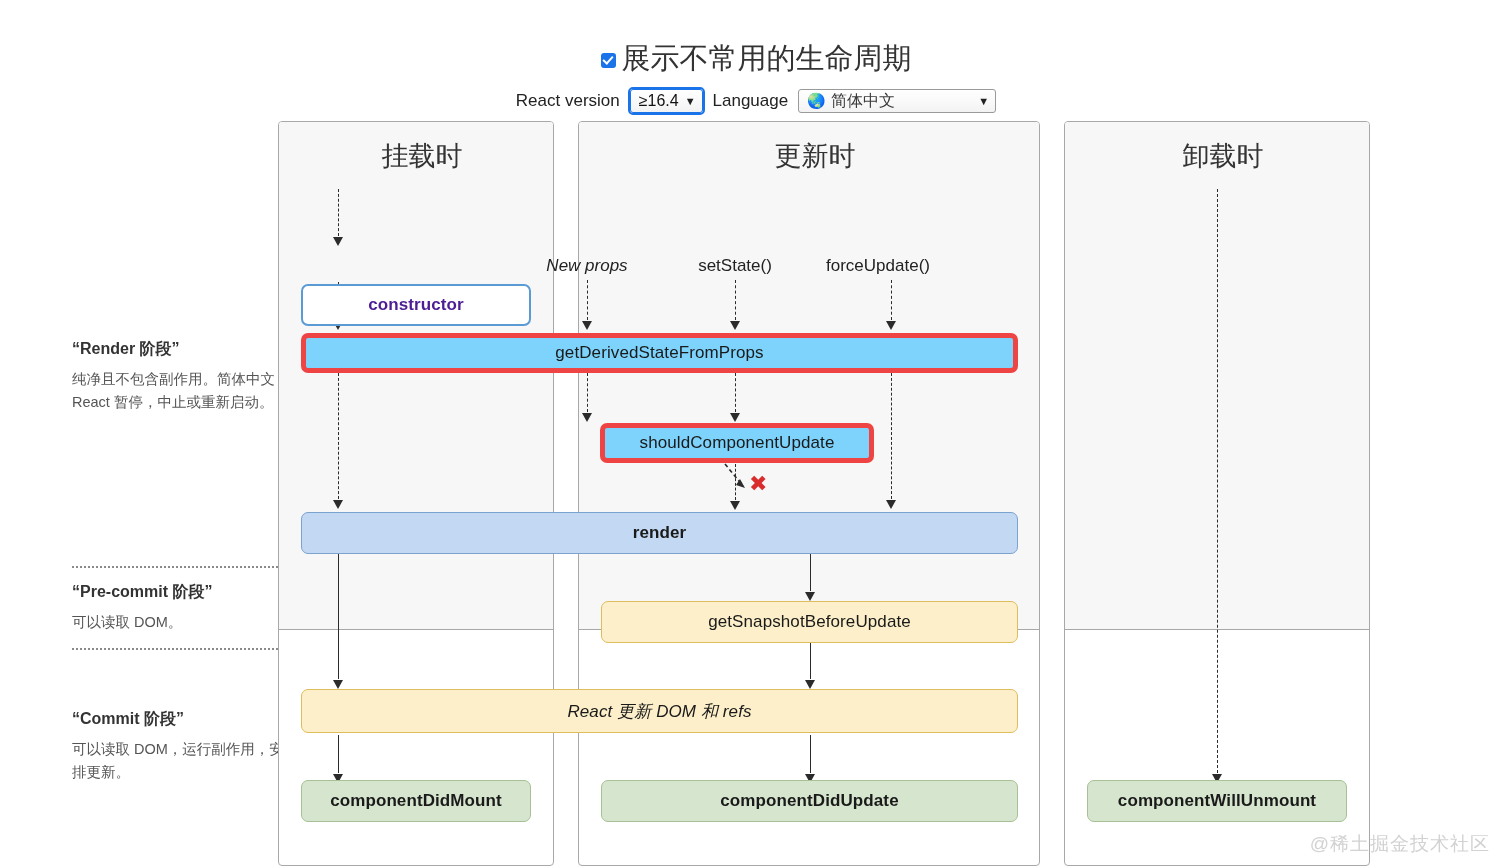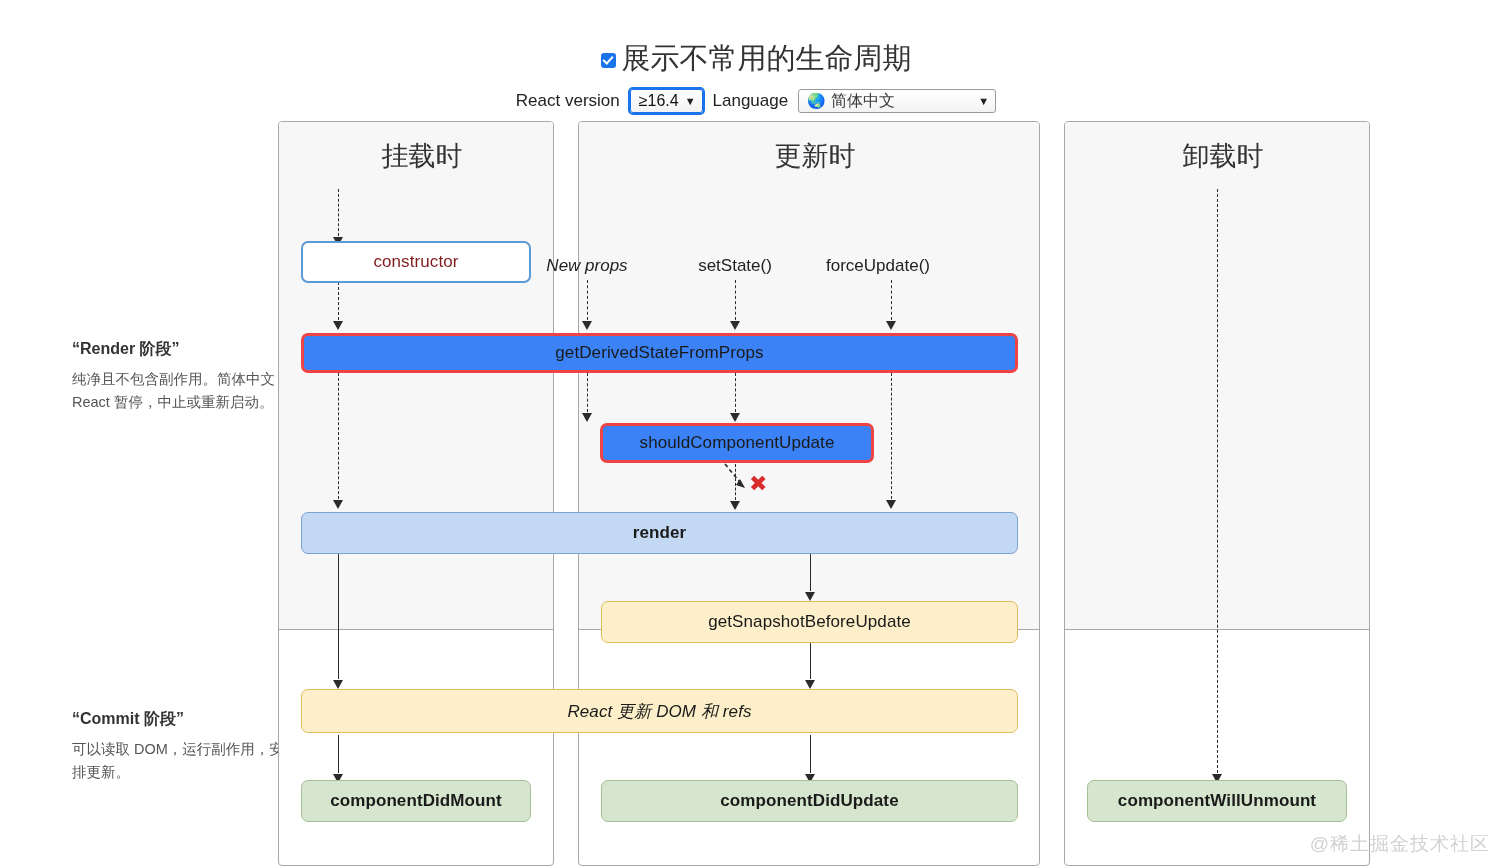--- a/index.html
+++ b/index.html
@@ -181,26 +181,27 @@
     display: flex;
     align-items: center;
     justify-content: center;
     font-size: 17px;
     text-align: center;
     letter-spacing: 0.1px;
   }
   .box-white {
     background: #ffffff;
     border: 2px solid #5b9bd5;
-    font-weight: 400;
-    color: #7f1d1d;
+    font-weight: 700;
+    color: #4c1d95;
+    margin-top: 43px;
   }
   .box-blue-light {
-    background: #3b82f6;
-    border: 3px solid #ef4444;
+    background: #7dd3fc;
+    border: 5px solid #ef4444;
     color: #1a1a1a;
   }
   .box-blue {
     background: #c3d8f2;
     border: 1px solid #7aa3d0;
     color: #1a1a1a;
     font-weight: 700;
   }
   .box-yellow {
     background: #fcefc9;
@@ -292,20 +293,24 @@
   </div>
 </div>
 
 <div class="diagram">
 
   <div class="legend">
     <div class="legend-block" id="legend-render">
       <div class="legend-title">“Render 阶段”</div>
       <div class="legend-desc">纯净且不包含副作用。简体中文 React 暂停，中止或重新启动。</div>
     </div>
+    <div class="legend-block" id="legend-precommit">
+      <div class="legend-title">“Pre-commit 阶段”</div>
+      <div class="legend-desc">可以读取 DOM。</div>
+    </div>
     <div class="legend-block" id="legend-commit">
       <div class="legend-title">“Commit 阶段”</div>
       <div class="legend-desc">可以读取 DOM，运行副作用，安排更新。</div>
     </div>
   </div>
 
   <div class="panel" id="panel-mount">
     <div class="panel-top"></div>
     <div class="panel-title">挂载时</div>
   </div>

